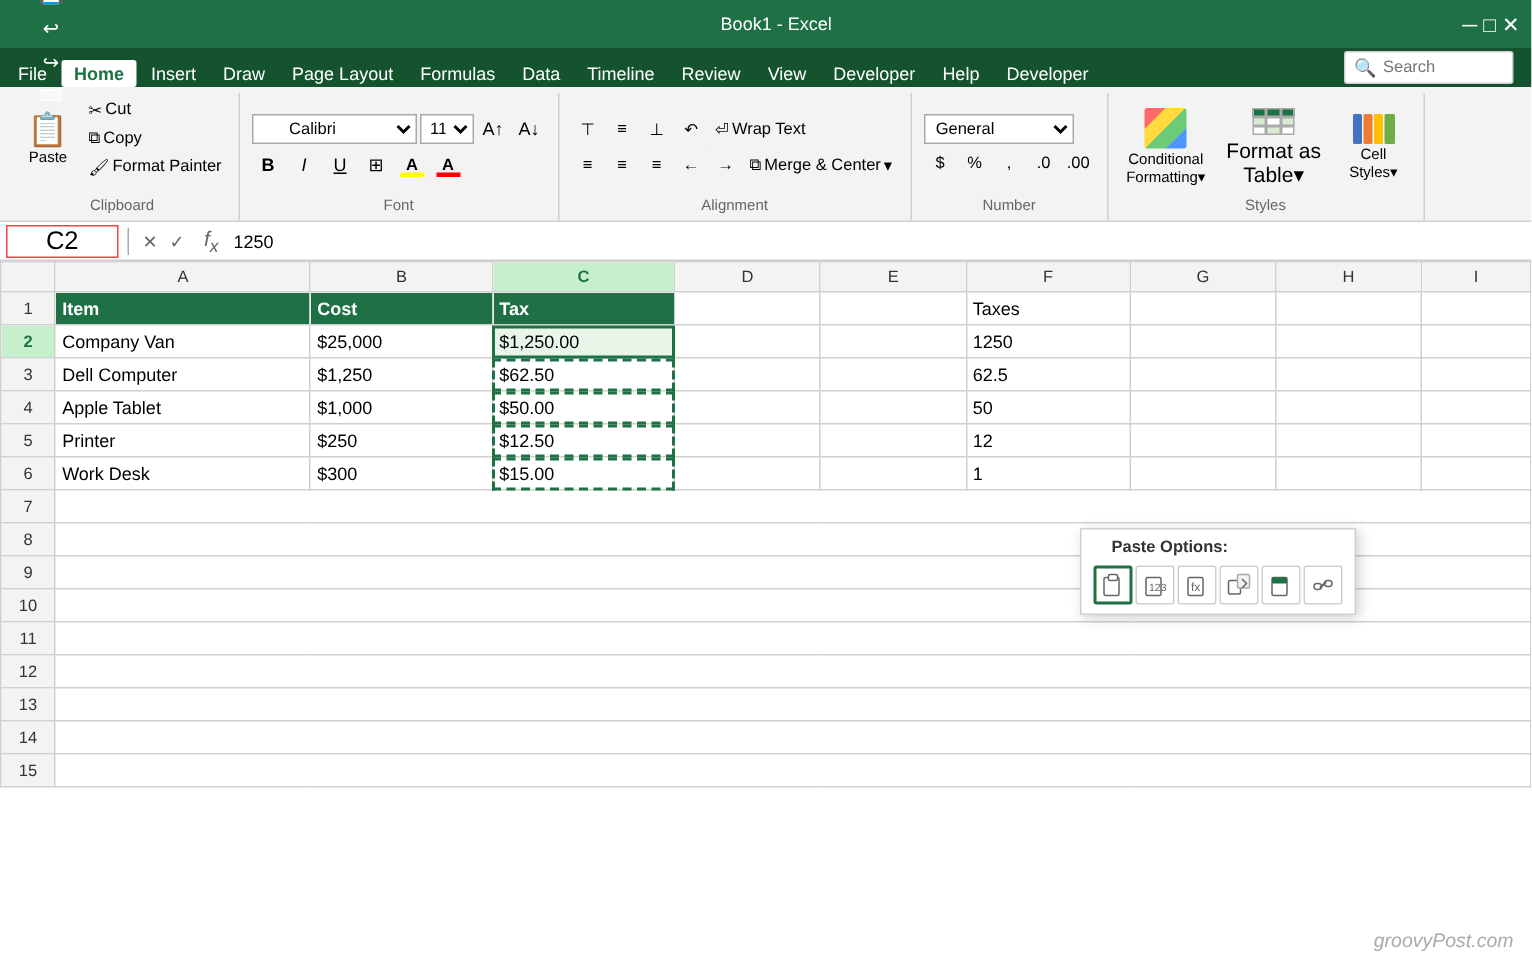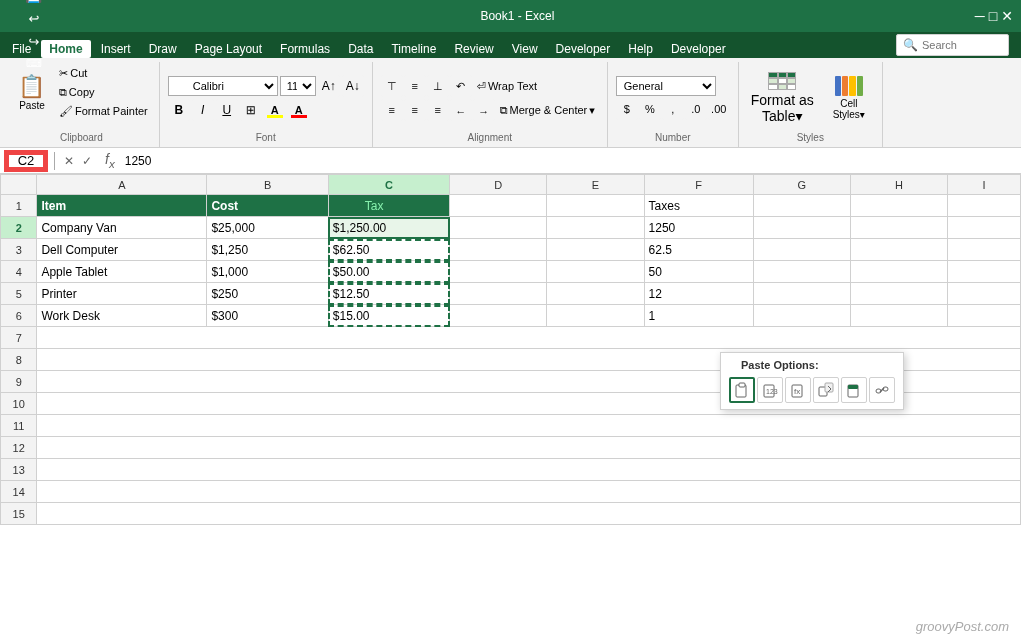--- a/index.html
+++ b/index.html
@@ -198,26 +198,26 @@
 
     
     .formula-bar {
       height: 26px;
       border-bottom: 1px solid #d0d0d0;
       display: flex;
       align-items: center;
       background: #fff;
     }
     .name-box {
-      width: 44px;
+      width: 75px;
       height: 22px;
-      border: 5px solid #ef4444;
+      border: 1px solid #ef4444;
       margin: 2px 4px;
       padding: 1px 4px;
-      font-size: 13px;
+      font-size: 17px;
       text-align: center;
     }
     .formula-divider { width: 1px; height: 18px; background: #aaa; margin: 0 2px; }
     .formula-btns { display: flex; gap: 2px; margin: 0 4px; }
     .formula-btn { width: 16px; height: 16px; display: flex; align-items: center; justify-content: center; cursor: pointer; font-size: 12px; color: #666; }
     .formula-equals { padding: 0 6px; font-size: 14px; color: #666; font-style: italic; }
     .formula-input { flex: 1; border: none; outline: none; font-size: 12px; padding: 0 4px; }
     .spreadsheet {
       width: 100%;
       border-collapse: collapse;
@@ -462,20 +462,24 @@
           <button class="num-btn">.00</button>
         </div>
       </div>
     </div>
     <div class="ribbon-group-label">Number</div>
   </div>
 
   <div class="ribbon-group styles-group">
     <div class="ribbon-group-content">
       <div class="style-btn">
+        <div class="cond-format-icon"></div>
+        <div style="font-size:10px;text-align:center;">Conditional<br>Formatting▾</div>
+      </div>
+      <div class="style-btn">
         <div class="format-table-icon">
           <div class="fti h"></div>
             <div class="fti h"></div>
             <div class="fti h"></div>
           <div class="fti a1"></div>
             <div class="fti a2"></div>
             <div class="fti a1"></div>
           <div class="fti a2"></div>
             <div class="fti a1"></div>
             <div class="fti a2"></div>
@@ -541,21 +545,21 @@
       <tbody>
 
         <tr>
           <td class="row-header">1</td>
           <td class="cell" style="background:#1e7145; color:#fff; font-weight:600;">
             <span class="cell-content cell-text">Item</span>
           </td>
           <td class="cell" style="background:#1e7145; color:#fff; font-weight:600;">
             <span class="cell-content cell-text">Cost</span>
           </td>
-          <td class="cell" style="background:#1e7145; color:#86efac; font-weight:400;padding-left:32px;">
+          <td class="cell" style="background:#1e7145; color:#ffffff; font-weight:700;">
             <span class="cell-content cell-text">Tax</span>
           </td>
           <td class="cell"><span class="cell-content"></span></td>
           <td class="cell"><span class="cell-content"></span></td>
           <td class="cell" style="font-weight:400;">
             <span class="cell-content cell-text">Taxes</span>
           </td>
           <td class="cell"><span class="cell-content"></span></td>
           <td class="cell"><span class="cell-content"></span></td>
           <td class="cell"><span class="cell-content"></span></td>

